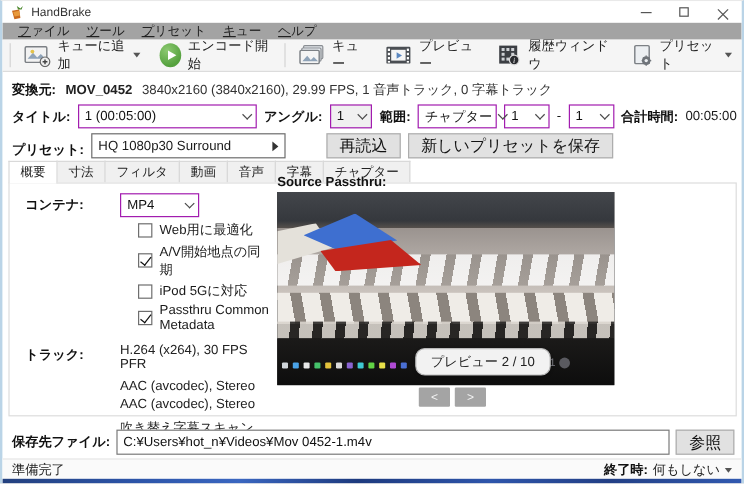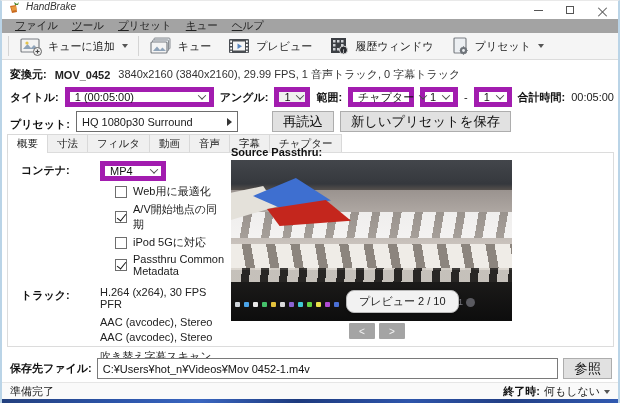--- a/index.html
+++ b/index.html
@@ -3,21 +3,21 @@
 <meta charset="utf-8">
 <style>
   * { margin:0; padding:0; box-sizing:border-box; }
   html,body { background:#dedede; }
   body { font-family:"Liberation Sans","DejaVu Sans",sans-serif; font-size:11px; color:#1a1a1a; }
   .win {
     position:relative; width:620px; height:403px; background:#fff; overflow:hidden;
     border-left:2px solid #bad4e7; border-right:2px solid #bad4e7; border-top:1px solid #e9e9e9;
   }
   
-  .titlebar { position:absolute; left:0; top:0; right:0; height:18px; background:#ffffff; display:flex; padding-left:6px;font-style:italic; }
+  .titlebar { position:absolute; left:0; top:0; right:0; height:18px; background:#ffffff; display:flex; align-items:center; padding-left:6px; }
   .titlebar .title { margin-left:5px; font-size:10px; color:#333; }
   .win-controls { position:absolute; right:0; top:0; height:18px; display:flex; }
   .win-ctl { width:32px; height:18px; display:flex; align-items:center; justify-content:center; color:#444; }
   .glyph-min { width:9px; height:1px; background:#555; }
   .glyph-max { width:8px; height:8px; border:1px solid #555; }
   .glyph-close { position:relative; width:9px; height:9px; }
   .glyph-close:before,.glyph-close:after { content:""; position:absolute; left:4px; top:0; width:1px; height:12px; background:#555; }
   .glyph-close:before { transform:rotate(45deg);} .glyph-close:after{ transform:rotate(-45deg);}
   
   .menubar { position:absolute; left:0; top:18px; right:0; height:14px; background:#a3a3a3; display:flex; align-items:center; padding-left:6px; gap:0; }
@@ -29,21 +29,21 @@
   .tb-sep { width:1px; height:20px; background:#d4d4d4; margin:0 2px; }
   .tb-caret { width:0; height:0; border-left:3.5px solid transparent; border-right:3.5px solid transparent; border-top:4px solid #555; margin-left:2px; }
   .play-circle { width:20px; height:20px; border-radius:50%; background:radial-gradient(circle at 35% 30%, #8cc971, #55a13e 70%); display:flex; align-items:center; justify-content:center; }
   .play-tri { width:0; height:0; border-top:4.5px solid transparent; border-bottom:4.5px solid transparent; border-left:7px solid #fff; margin-left:2px; }
   
   .row-label { font-weight:bold; color:#111; }
   .source-row { position:absolute; left:8px; top:66px; right:8px; display:flex; gap:8px; align-items:center;text-align:right; }
   .source-name { font-weight:bold; color:#222; }
   .source-details { color:#333; }
   .title-row { position:absolute; left:8px; top:86px; right:4px; display:flex; align-items:center; gap:6px; white-space:nowrap; }
-  .combo { display:inline-flex; align-items:center; justify-content:space-between; height:20px; border:5px solid #a21caf; background:#fff; padding:0 4px 0 5px; color:#111; }
+  .combo { display:inline-flex; align-items:center; justify-content:space-between; height:20px; border:1px solid #a21caf; background:#fff; padding:0 4px 0 5px; color:#111; }
   .combo .chev { width:6px; height:6px; border-right:1.4px solid #4b4b4b; border-bottom:1.4px solid #4b4b4b; transform:rotate(45deg) translate(-1px,-1px); margin-left:6px; flex:none; }
   .combo.gray { background:#f0f0f0; }
   .preset-row { position:absolute; left:8px; top:110px; display:flex; align-items:flex-end; gap:6px; }
   .preset-combo { width:162px; height:21px; border:1px solid #6d6d6d; background:#fff; display:flex; align-items:center; justify-content:space-between; padding:0 5px; }
   .tri-right { width:0; height:0; border-top:4px solid transparent; border-bottom:4px solid transparent; border-left:5px solid #333; }
   .btn { display:inline-flex; align-items:center; justify-content:center; height:21px; padding:0 10px; background:#e1e1e1; border:1px solid #adadad; color:#111; }
   
   .tabs { position:absolute; left:5px; top:133px; display:flex; }
   .tab { height:18px; padding:0 9px; display:flex; align-items:center; background:#f0f0f0; border:1px solid #d9d9d9; border-bottom:none; margin-right:-1px; color:#222; font-size:10.5px; }
   .tab.active { background:#fff; height:19px; position:relative; z-index:2; }
@@ -129,20 +129,26 @@
     <div class="tb-btn">
       <svg class="icn" width="24" height="20" viewBox="0 0 24 20">
         <rect x="2" y="3" width="18" height="13" rx="1" fill="#f2f2f2" stroke="#7c8085" stroke-width="1.2"></rect>
         <path d="M4 13 l4.5-5 3.5 4 3-3 4 4 z" fill="#8fa3b8"></path>
         <circle cx="8" cy="7" r="1.6" fill="#e4c34a"></circle>
         <circle cx="18.5" cy="15.5" r="4" fill="#eee" stroke="#666" stroke-width="1"></circle>
         <path d="M18.5 13.5 v4 M16.5 15.5 h4" stroke="#444" stroke-width="1.2"></path>
       </svg>
       <span>キューに追加</span>
       <span class="tb-caret"></span>
+    </div>
+    <div class="tb-btn">
+      <span class="play-circle">
+          <span class="play-tri"></span>
+        </span>
+      <span>エンコード開始</span>
     </div>
     <div class="tb-sep"></div>
     <div class="tb-btn">
       <svg class="icn" width="24" height="20" viewBox="0 0 24 20">
         <rect x="5" y="2" width="16" height="11" rx="1" fill="#dfe3e7" stroke="#8a8e93" stroke-width="1"></rect>
         <rect x="3.5" y="4" width="16" height="11" rx="1" fill="#e9edf0" stroke="#8a8e93" stroke-width="1"></rect>
         <rect x="2" y="6" width="16" height="11" rx="1" fill="#f4f4f4" stroke="#7c8085" stroke-width="1.2"></rect>
         <path d="M4 15 l4-4.5 3 3.5 2.5-2.5 3.5 3.5 z" fill="#8fa3b8"></path>
       </svg>
       <span>キュー</span>

